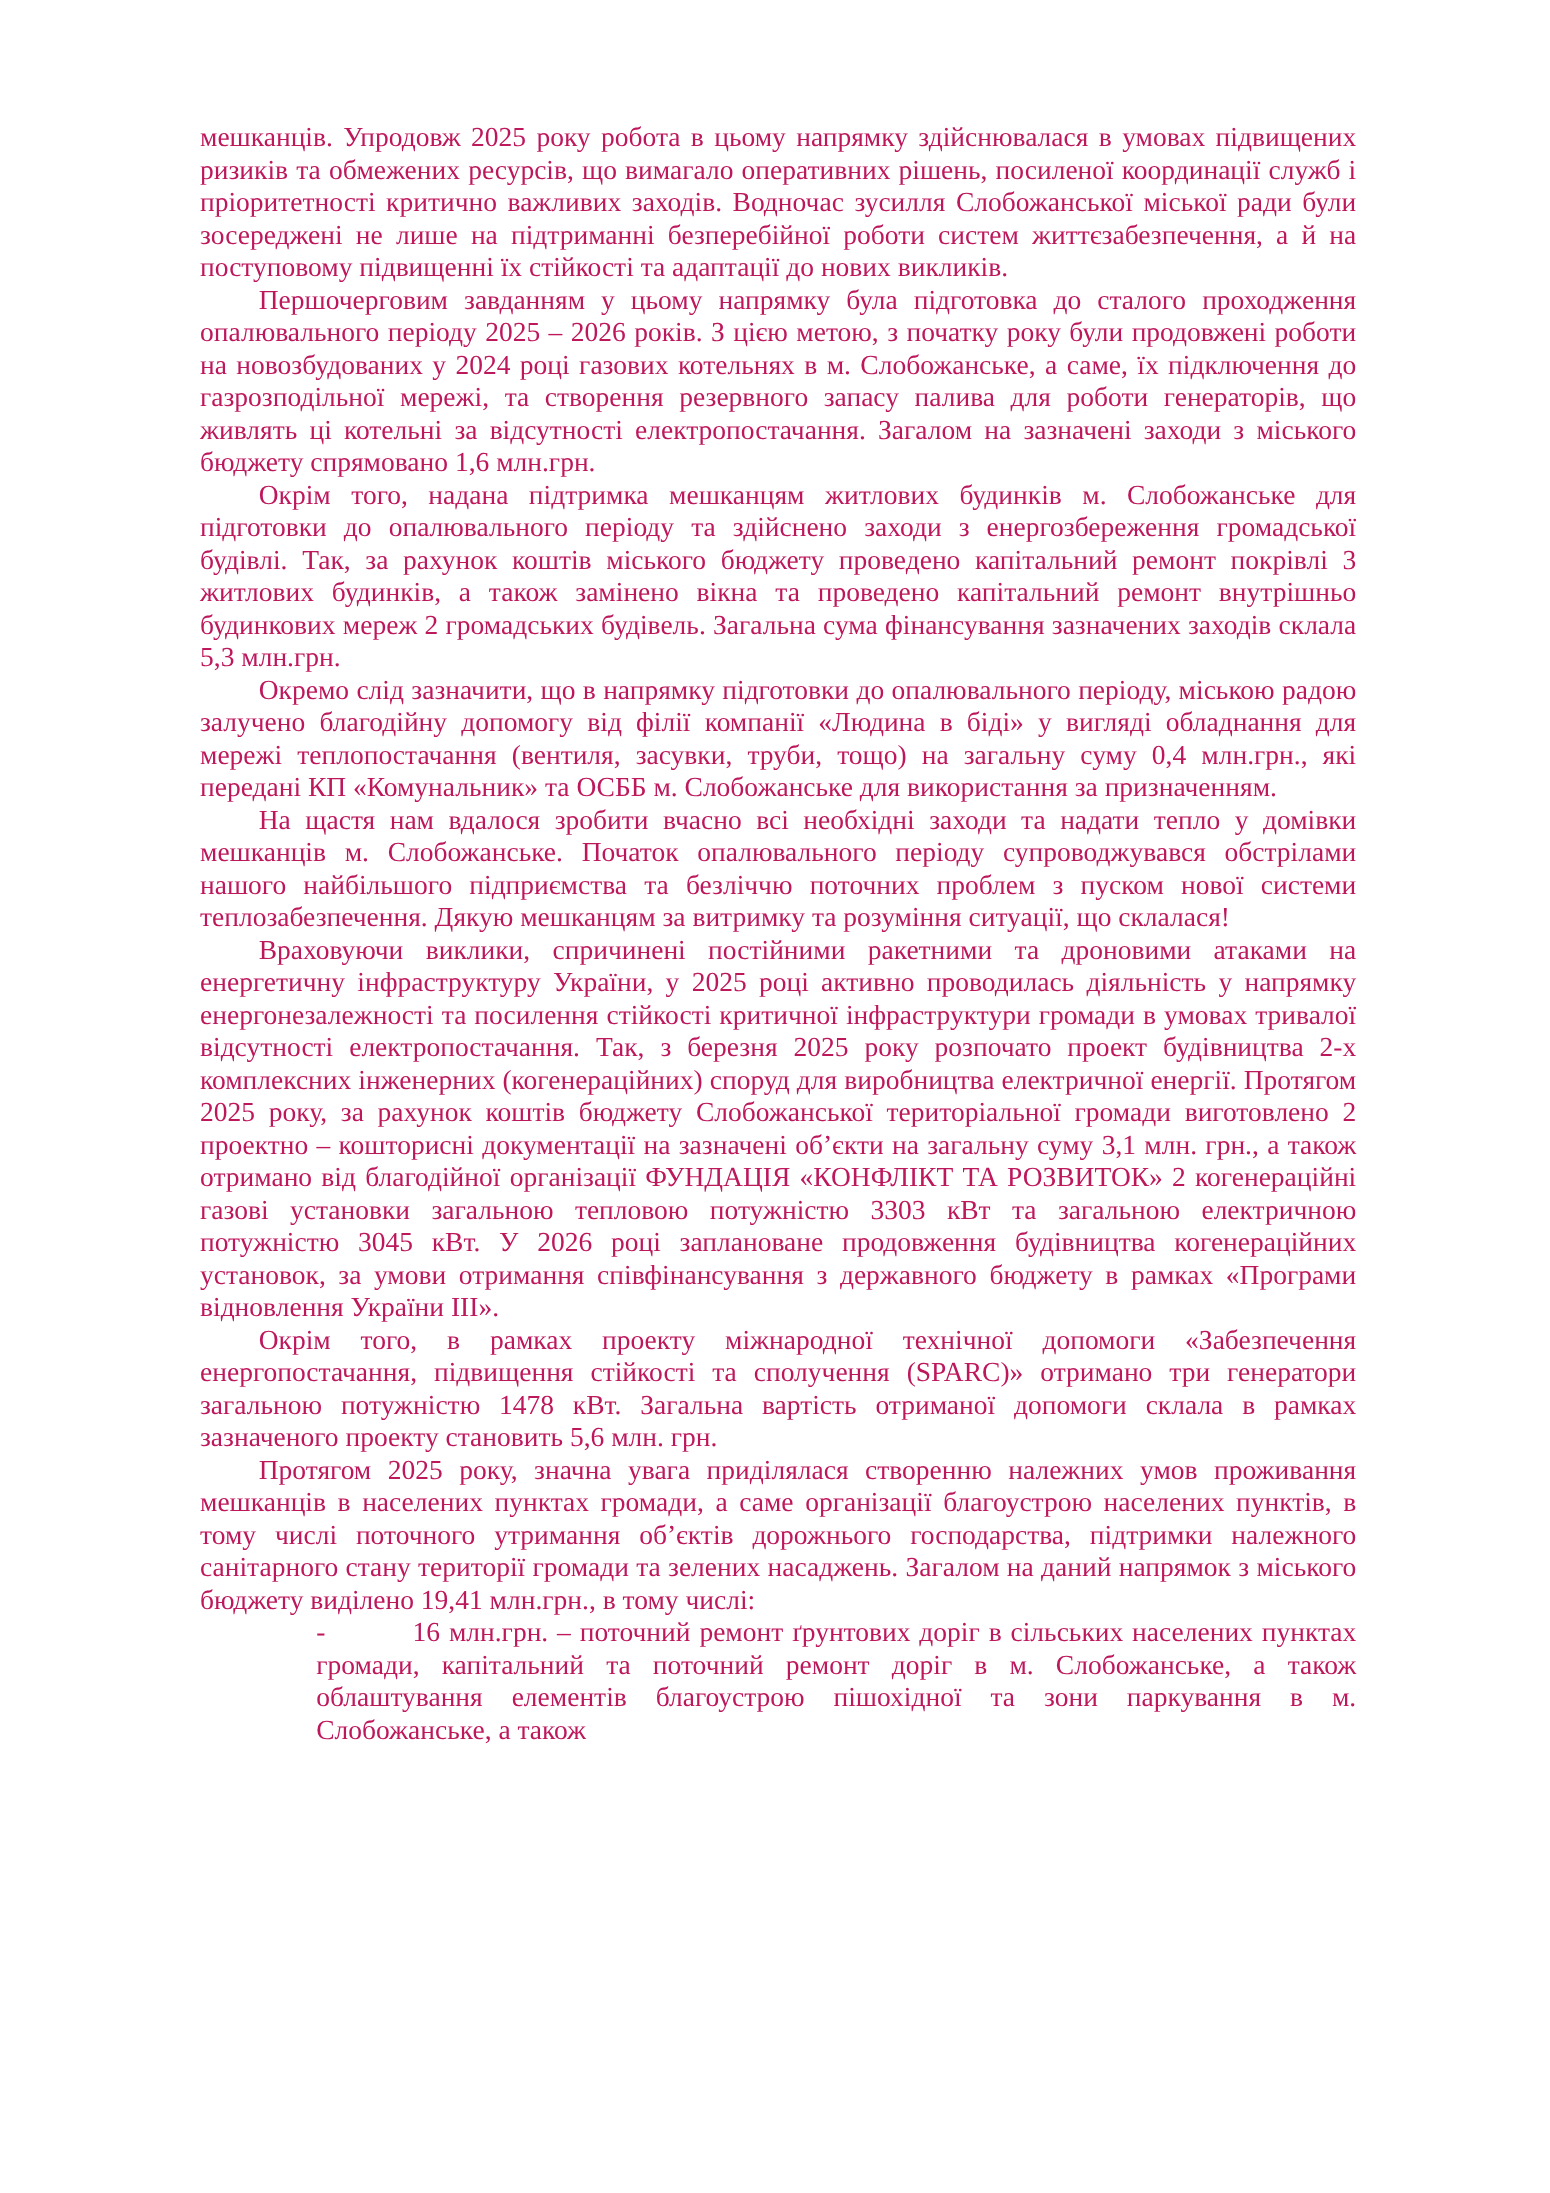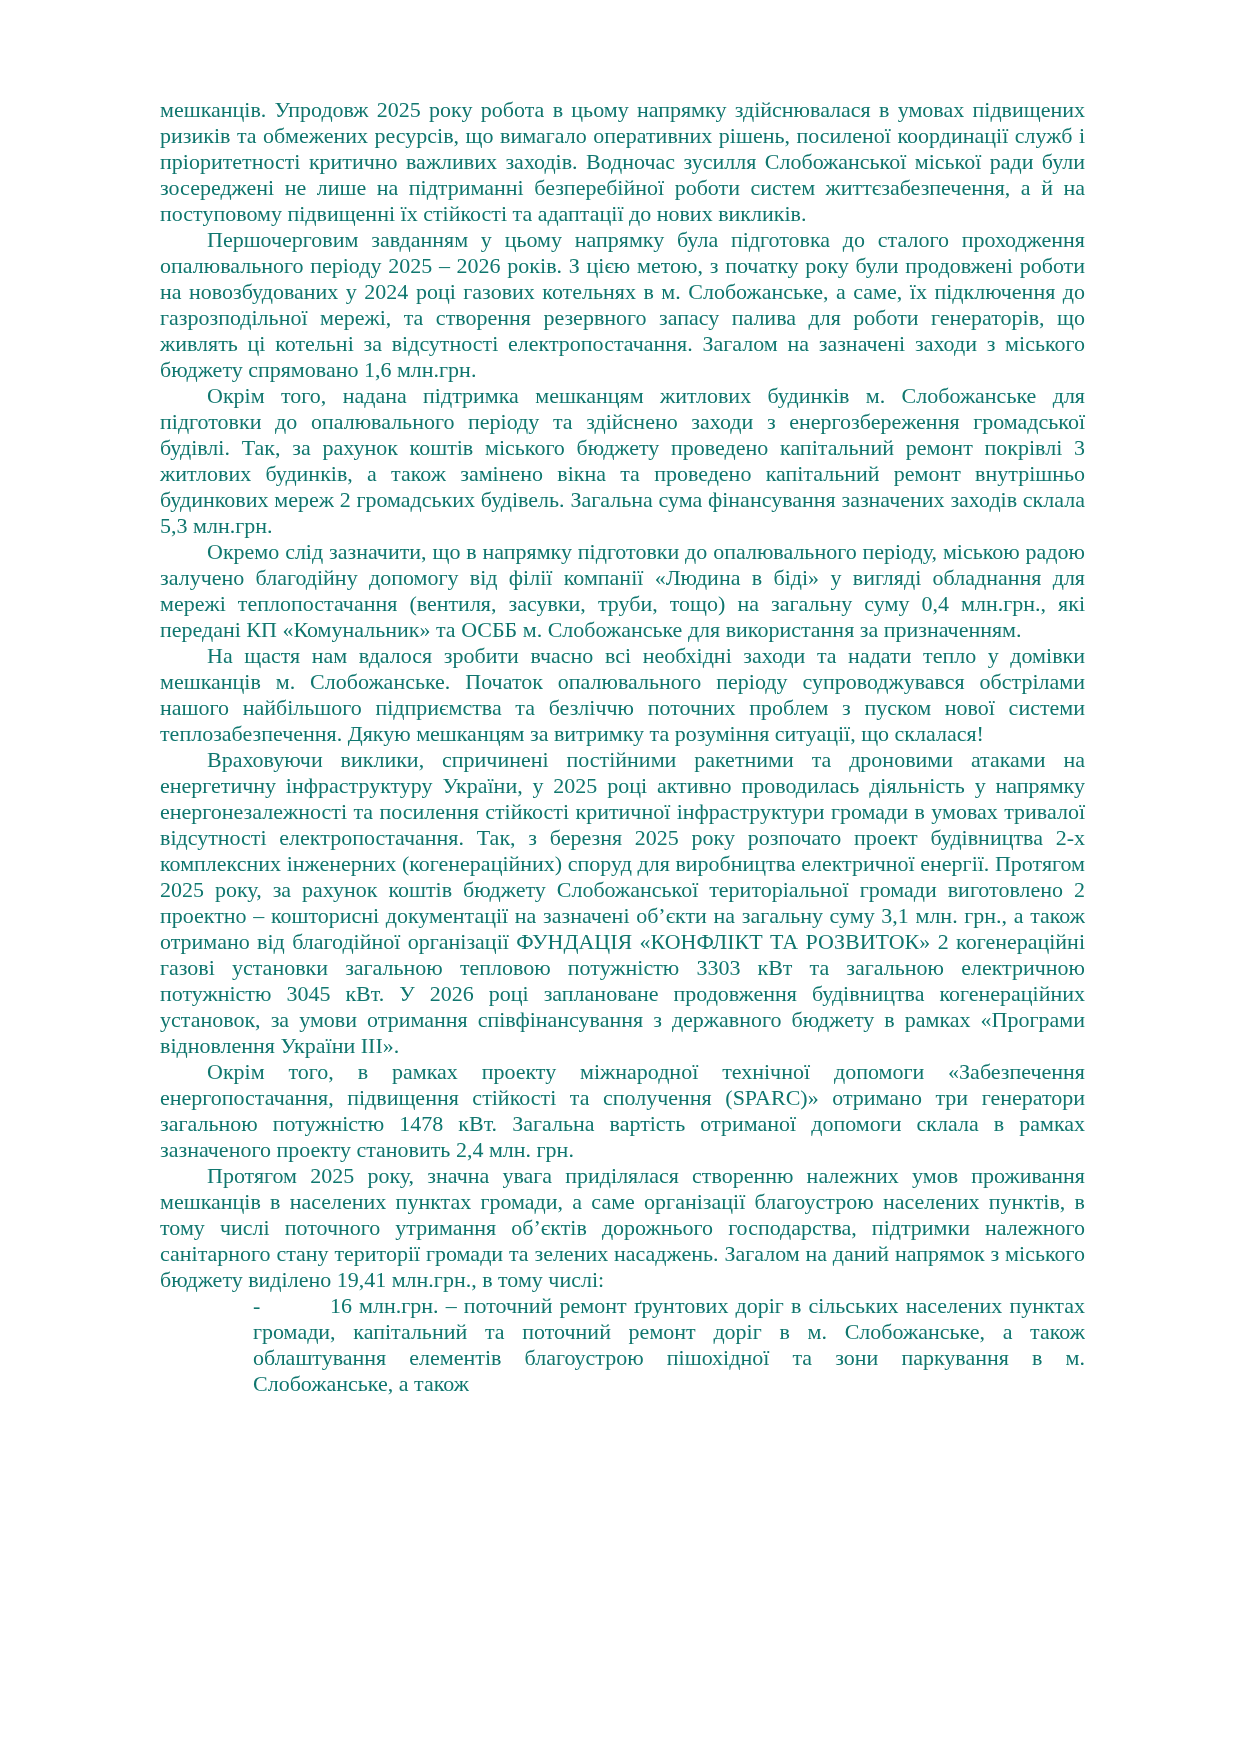--- a/index.html
+++ b/index.html
@@ -7,21 +7,21 @@
     padding: 0;
     background: #ffffff;
   }
   .page {
     position: relative;
     box-sizing: border-box;
     width: 1240px;
     height: 1754px;
     background: #ffffff;
     padding: 97px 155px 40px 160px;
-    color: #0f766e;
+    color: #be185d;
     font-family: "Liberation Serif", "DejaVu Serif", serif;
     font-size: 22px;
     line-height: 26px;
     overflow: hidden;
   }
   .para {
     text-align: justify;
     text-indent: 47px;
     margin: 0;
   }
@@ -44,20 +44,20 @@
 </head>
 <body>
 
 <div class="page">
   <p class="para cont">мешканців. Упродовж 2025 року робота в цьому напрямку здійснювалася в умовах підвищених ризиків та обмежених ресурсів, що вимагало оперативних рішень, посиленої координації служб і пріоритетності критично важливих заходів. Водночас зусилля Слобожанської міської ради були зосереджені не лише на підтриманні безперебійної роботи систем життєзабезпечення, а й на поступовому підвищенні їх стійкості та адаптації до нових викликів.</p>
   <p class="para">Першочерговим завданням у цьому напрямку була підготовка до сталого проходження опалювального періоду 2025 – 2026 років. З цією метою, з початку року були продовжені роботи на новозбудованих у 2024 році газових котельнях в м. Слобожанське, а саме, їх підключення до газрозподільної мережі, та створення резервного запасу палива для роботи генераторів, що живлять ці котельні за відсутності електропостачання. Загалом на зазначені заходи з міського бюджету спрямовано 1,6 млн.грн.</p>
   <p class="para">Окрім того, надана підтримка мешканцям житлових будинків м. Слобожанське для підготовки до опалювального періоду та здійснено заходи з енергозбереження громадської будівлі. Так, за рахунок коштів міського бюджету проведено капітальний ремонт покрівлі 3 житлових будинків, а також замінено вікна та проведено капітальний ремонт внутрішньо будинкових мереж 2 громадських будівель. Загальна сума фінансування зазначених заходів склала 5,3 млн.грн.</p>
   <p class="para">Окремо слід зазначити, що в напрямку підготовки до опалювального періоду, міською радою залучено благодійну допомогу від філії компанії «Людина в біді» у вигляді обладнання для мережі теплопостачання (вентиля, засувки, труби, тощо) на загальну суму 0,4 млн.грн., які передані КП «Комунальник» та ОСББ м. Слобожанське для використання за призначенням.</p>
   <p class="para">На щастя нам вдалося зробити вчасно всі необхідні заходи та надати тепло у домівки мешканців м. Слобожанське. Початок опалювального періоду супроводжувався обстрілами нашого найбільшого підприємства та безліччю поточних проблем з пуском нової системи теплозабезпечення. Дякую мешканцям за витримку та розуміння ситуації, що склалася!</p>
   <p class="para">Враховуючи виклики, спричинені постійними ракетними та дроновими атаками на енергетичну інфраструктуру України, у 2025 році активно проводилась діяльність у напрямку енергонезалежності та посилення стійкості критичної інфраструктури громади в умовах тривалої відсутності електропостачання. Так, з березня 2025 року розпочато проект будівництва 2-х комплексних інженерних (когенераційних) споруд для виробництва електричної енергії. Протягом 2025 року, за рахунок коштів бюджету Слобожанської територіальної громади виготовлено 2 проектно – кошторисні документації на зазначені об’єкти на загальну суму 3,1 млн. грн., а також  отримано від благодійної організації ФУНДАЦІЯ «КОНФЛІКТ ТА РОЗВИТОК» 2 когенераційні газові установки загальною тепловою потужністю 3303 кВт та загальною електричною потужністю 3045 кВт. У 2026 році заплановане продовження будівництва когенераційних установок, за умови отримання співфінансування з державного бюджету в рамках «Програми відновлення України ІІІ».</p>
-  <p class="para">Окрім того, в рамках проекту міжнародної технічної допомоги «Забезпечення енергопостачання, підвищення стійкості та сполучення (SPARC)» отримано три генератори загальною потужністю 1478 кВт. Загальна вартість отриманої допомоги склала в рамках зазначеного проекту становить 2,4 млн. грн.</p>
+  <p class="para">Окрім того, в рамках проекту міжнародної технічної допомоги «Забезпечення енергопостачання, підвищення стійкості та сполучення (SPARC)» отримано три генератори загальною потужністю 1478 кВт. Загальна вартість отриманої допомоги склала в рамках зазначеного проекту становить 5,6 млн. грн.</p>
   <p class="para">Протягом 2025 року, значна увага приділялася створенню належних умов проживання мешканців в населених пунктах громади, а саме організації благоустрою населених пунктів, в тому числі поточного утримання об’єктів дорожнього господарства, підтримки належного санітарного стану території громади та зелених насаджень. Загалом на даний напрямок з міського бюджету виділено 19,41 млн.грн., в тому числі:</p>
 
   <div class="list-item">
     <span class="marker">-</span>
     <span>16 млн.грн. – поточний ремонт ґрунтових доріг в сільських населених пунктах громади, капітальний та поточний ремонт доріг в м. Слобожанське, а також облаштування елементів благоустрою пішохідної та зони паркування в м. Слобожанське, а також</span>
   </div>
 </div>
 
 </body></html>

